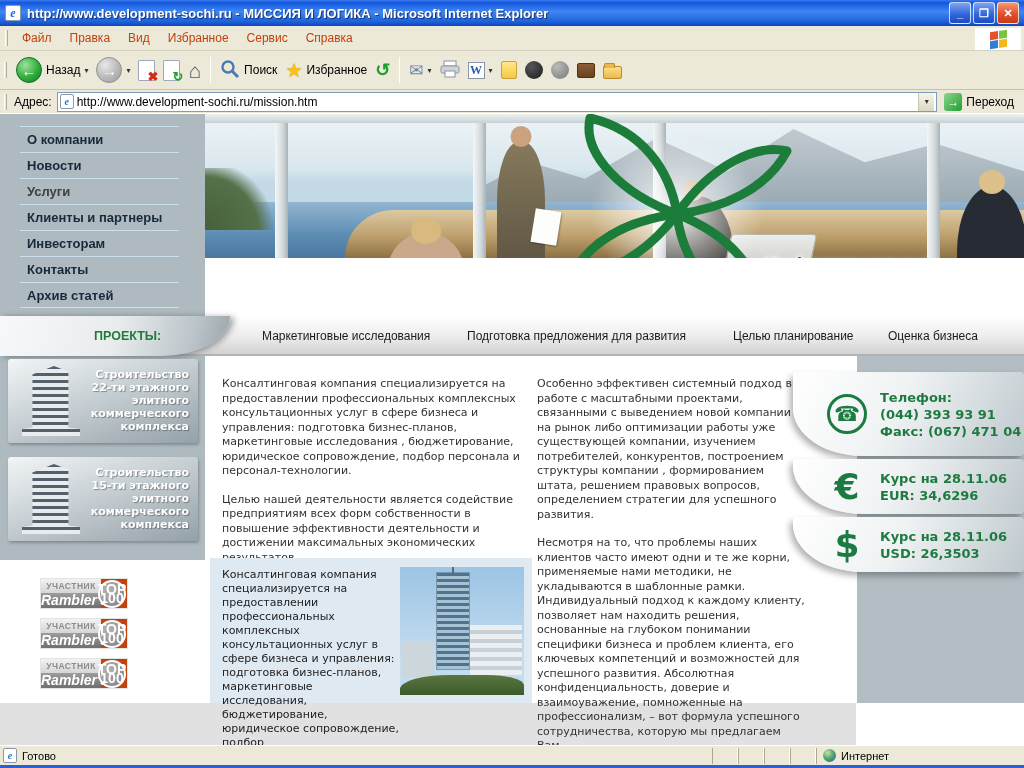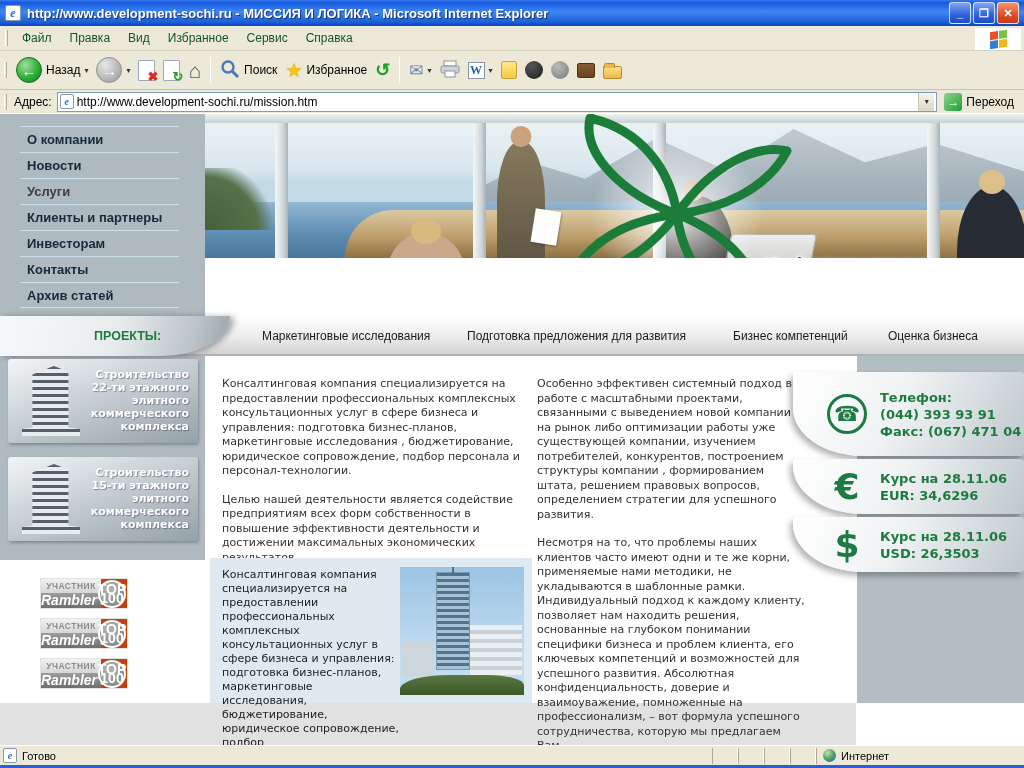--- a/index.html
+++ b/index.html
@@ -13,21 +13,21 @@
   .ie-sheet{width:16px;height:16px;background:#fff;border:1px solid #89a;border-radius:2px;
     display:grid;place-items:center;font:italic bold 12px "Liberation Serif",serif;color:#2a6fd6}
   .win-title{margin-left:6px;font-weight:bold;font-size:13px;text-shadow:1px 1px 1px rgba(0,0,30,.6);
     white-space:nowrap;overflow:hidden;flex:1}
   .wbtn{width:22px;height:22px;margin-left:2px;border:1px solid rgba(255,255,255,.75);border-radius:3px;
     color:#fff;font-size:11px;font-weight:bold;display:grid;place-items:center;line-height:1}
   .wbtn.minb,.wbtn.resb{background:linear-gradient(180deg,#7fa4f2 0%,#2f63da 60%,#1c4fc4 100%)}
   .wbtn.clsb{background:linear-gradient(180deg,#f09a74 0%,#e2512c 55%,#c63a16 100%)}
 
   .menubar{position:absolute;left:0;top:26px;width:1024px;height:25px;background:#ece9d8;
-    border-bottom:1px solid #d6d2bd;display:flex;align-items:center;font-size:12px;color:#14532d;padding-left:4px}
+    border-bottom:1px solid #d6d2bd;display:flex;align-items:center;font-size:12px;color:#c2410c;padding-left:4px}
   .grip{width:3px;height:16px;border-left:1px solid #fff;border-right:1px solid #b3ae93;margin:0 5px 0 1px}
   .menu-item{padding:4px 9px}
   .winlogo{position:absolute;right:3px;top:2px;width:46px;height:22px;background:#fff;
     display:flex;align-items:center;justify-content:center;gap:1px}
   .flag{display:grid;grid-template-columns:8px 8px;grid-template-rows:8px 8px;gap:1px;transform:skewY(-8deg)}
   .flag i{display:block}
   .flag .f1{background:#e8502b}.flag .f2{background:#7cc142}.flag .f3{background:#2f7fd3}.flag .f4{background:#f3b71d}
 
   .toolbar{position:absolute;left:0;top:51px;width:1024px;height:39px;background:#ece9d8;
     border-bottom:1px solid #c8c4ac;display:flex;align-items:center;font-size:12px;color:#000;padding-left:3px}
@@ -363,21 +363,21 @@
       <div class="brand">
         <div>Информационно-</div>
         <div>Консалтинговая</div>
         <div>Группа</div>
       </div>
     </div>
 
     <div class="projects-strip">
       <span class="pm pm1">Маркетинговые исследования</span>
       <span class="pm pm2">Подготовка предложения для развития</span>
-      <span class="pm pm3">Бизнес компетенций</span>
+      <span class="pm pm3">Целью планирование</span>
       <span class="pm pm4">Оценка бизнеса</span>
     </div>
     <div class="projects-tab">
       <span>ПРОЕКТЫ:</span>
     </div>
 
     <div class="project-card pc1">
       <div class="bldg"></div>
       <div class="card-text">Строительство 22-ти этажного элитного коммерческого комплекса</div>
     </div>

